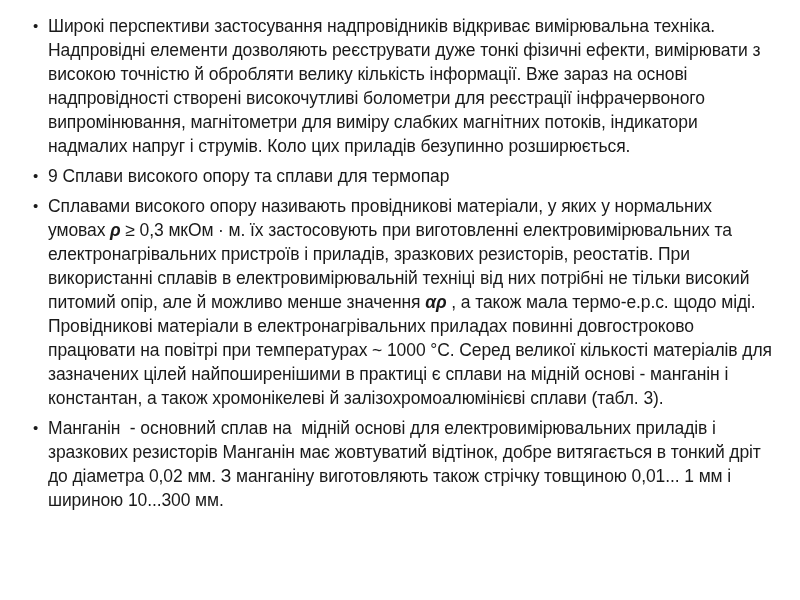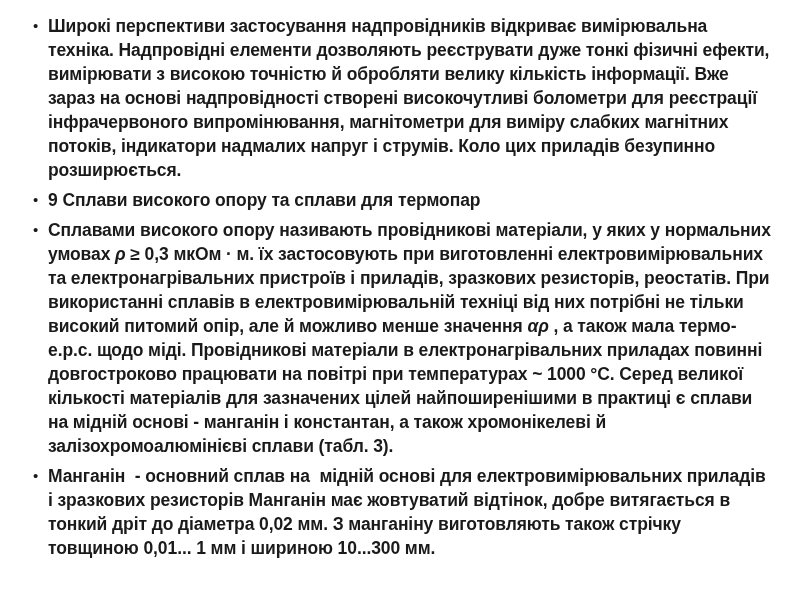--- a/index.html
+++ b/index.html
@@ -41,22 +41,22 @@
     position: absolute;
     left: 0;
     top: 0;
     font-size: 15px;
     line-height: 24px;
     color: #1a1a1a;
   }
   .para {
     white-space: pre-wrap;
   }
-  .run.normal { font-weight: 700; font-style: normal; }
-  .run.bold { font-weight: 700; font-style: normal; text-align: center; }
+  .run.normal { font-weight: 400; font-style: normal; }
+  .run.bold { font-weight: 400; font-style: normal; text-align: center; }
   .run.bold-italic { font-weight: 700; font-style: italic; }
 </style>
 </head>
 <body>
 
 <div class="slide">
   <ul class="bullet-list">
       <li class="bullet-item"><span class="marker">•</span><span class="para"><span class="run normal">Широкі перспективи застосування надпровідників відкриває вимірювальна техніка. Надпровідні елементи дозволяють реєструвати дуже тонкі фізичні ефекти, вимірювати з високою точністю й обробляти велику кількість інформації. Вже зараз на основі надпровідності створені високочутливі болометри для реєстрації інфрачервоного випромінювання, магнітометри для виміру слабких магнітних потоків, індикатори надмалих напруг і струмів. Коло цих приладів безупинно розширюється.</span></span></li>
       <li class="bullet-item"><span class="marker">•</span><span class="para"><span class="run bold">9 Сплави високого опору та сплави для термопар</span></span></li>
       <li class="bullet-item"><span class="marker">•</span><span class="para"><span class="run normal">Сплавами високого опору називають провідникові матеріали, у яких у нормальних умовах </span><span class="run bold-italic">ρ</span><span class="run bold"> ≥ </span><span class="run normal">0,3 мкОм · м. їх застосовують при виготовленні електровимірювальних та електронагрівальних пристроїв і приладів, зразкових резисторів, реостатів. При використанні сплавів в електровимірювальній техніці від них потрібні не тільки високий питомий опір, але й можливо менше значення </span><span class="run bold-italic">αρ</span><span class="run normal"> , а також мала термо-е.р.с. щодо міді. Провідникові матеріали в електронагрівальних приладах повинні довгостроково працювати на повітрі при температурах ~ 1000 °С. Серед великої кількості матеріалів для зазначених цілей найпоширенішими в практиці є сплави на мідній основі - манганін і константан, а також хромонікелеві й залізохромоалюмінієві сплави (табл. 3).</span></span></li>

